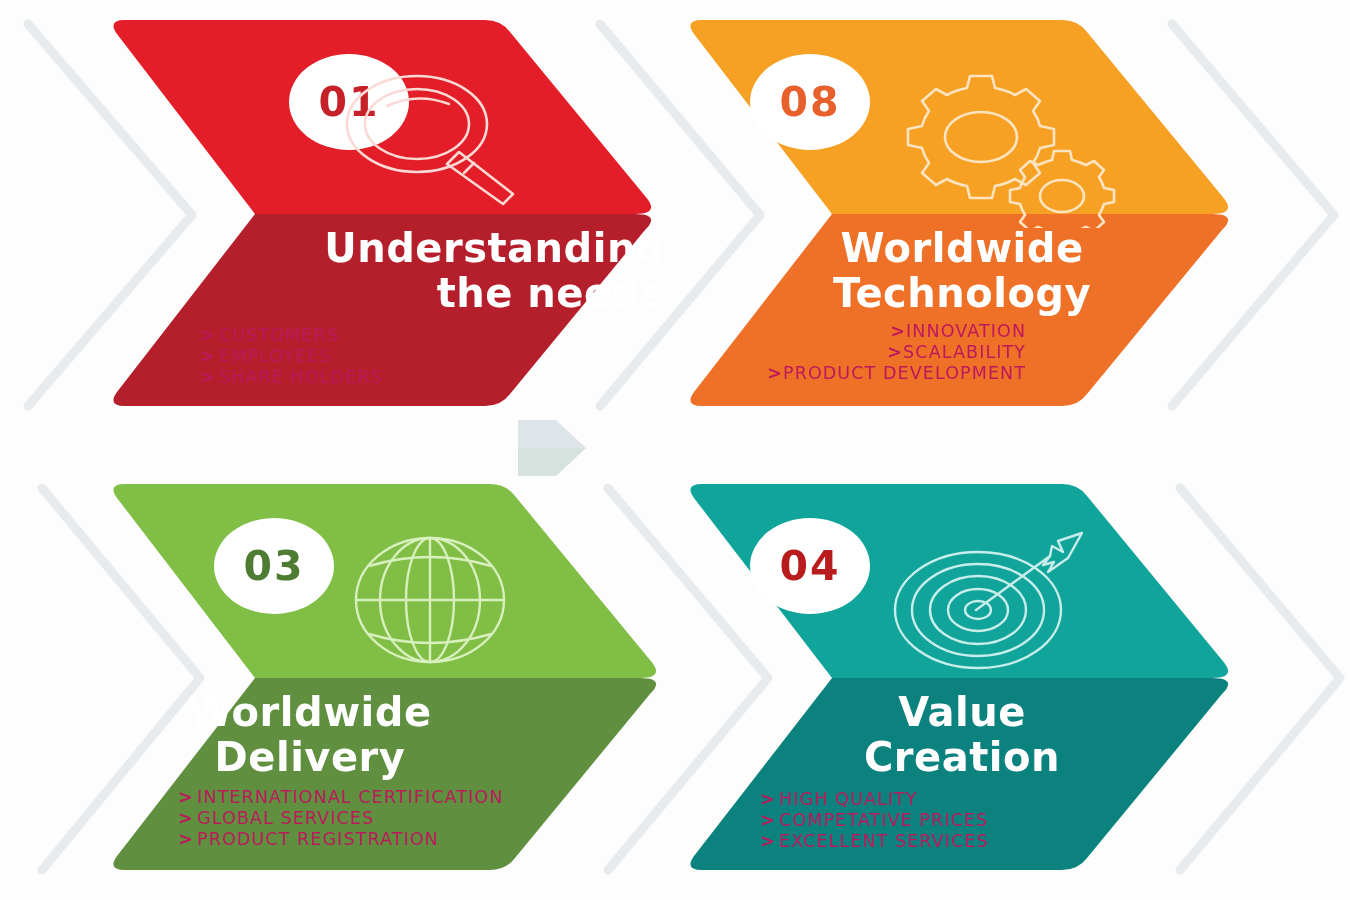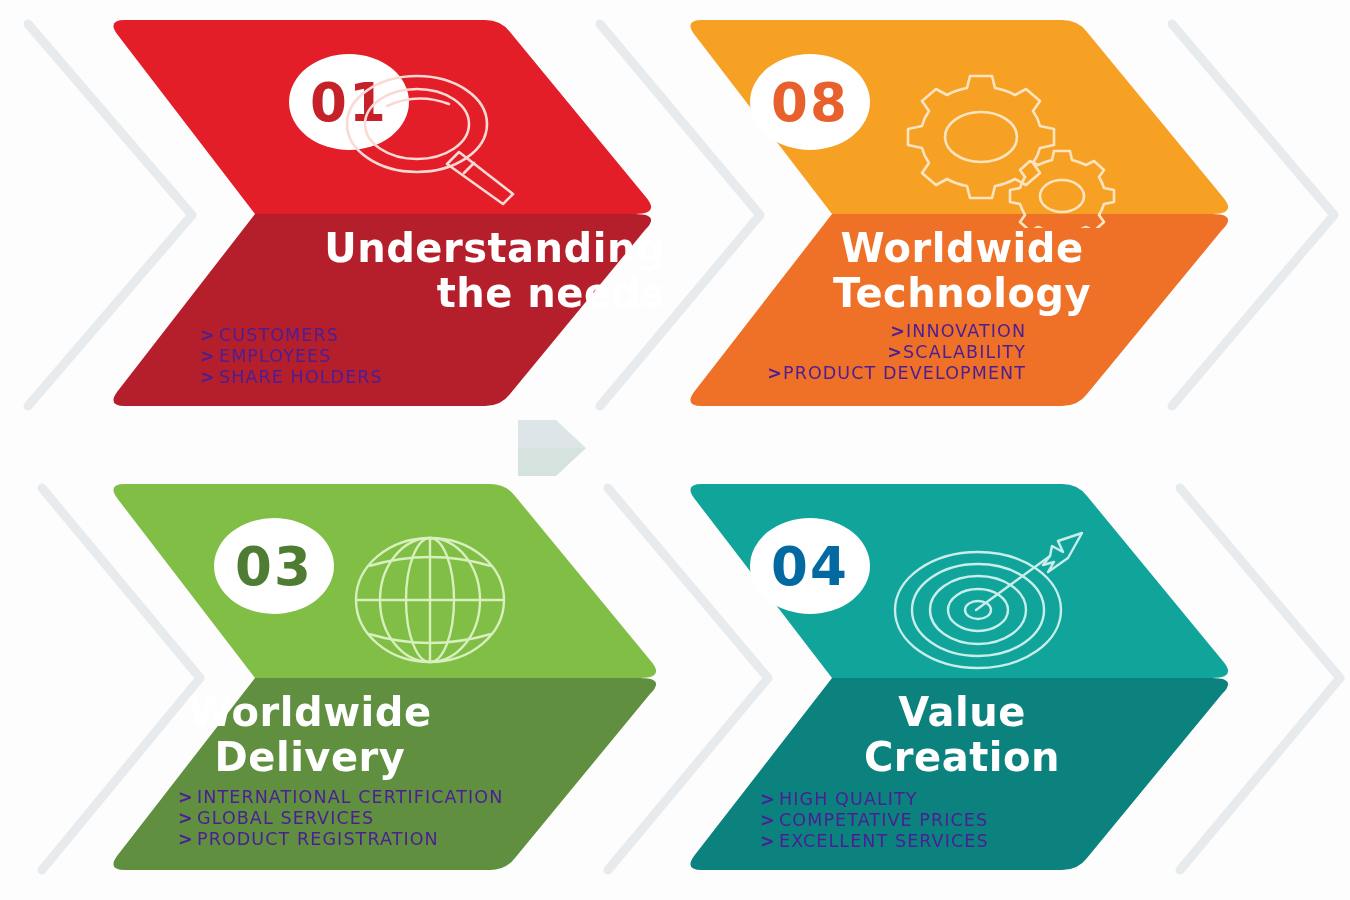--- a/index.html
+++ b/index.html
@@ -40,21 +40,21 @@
 
   .badge {
     position: absolute;
     width: 120px;
     height: 96px;
     border-radius: 50%;
     background: #ffffff;
     display: flex;
     align-items: center;
     justify-content: center;
-    font-size: 53px;
+    font-size: 41px;
     font-weight: 700;
     letter-spacing: 2px;
     line-height: 1;
   }
 
   .icon-wrap {
     position: absolute;
   }
 
   .title {
@@ -68,21 +68,21 @@
     line-height: 1.12;
     letter-spacing: 0.5px;
   }
   .title span { display: block; }
 
   .bullets {
     position: absolute;
     list-style: none;
     margin: 0;
     padding: 0;
-    color: #4c1d95;
+    color: #be185d;
   }
   .bullets li {
     font-size: 17.5px;
     letter-spacing: 1.1px;
     line-height: 1.19;
     white-space: nowrap;
     font-weight: 500;
   }
   .bullets li .chev {
     display: inline-block;
@@ -92,21 +92,21 @@
 
   
   #panel-1 { left: 105px; top: 18px; }
   #panel-2 { left: 682px; top: 18px; }
   #panel-3 { left: 30px; top: 482px; }
   #panel-4 { left: 682px; top: 482px; }
 
   #panel-1 .badge { left: 184px; top: 36px; color: #C62128; }
   #panel-2 .badge { left: 68px; top: 36px; color: #E8602C; }
   #panel-3 .badge { left: 184px; top: 36px; color: #4F7C33; }
-  #panel-4 .badge { left: 68px; top: 36px; color: #0369a1; }
+  #panel-4 .badge { left: 68px; top: 36px; color: #b91c1c; }
 
   #panel-1 .title { top: 208px; text-align: right; }
   #panel-2 .title { top: 208px; }
   #panel-3 .title { top: 208px; }
   #panel-4 .title { top: 208px; }
 
   #panel-1 .bullets { left: 95px; top: 307px; }
   #panel-2 .bullets { left: 82px; top: 303px; text-align: right; }
   #panel-3 .bullets { left: 148px; top: 305px; }
   #panel-4 .bullets { left: 78px; top: 307px; }

